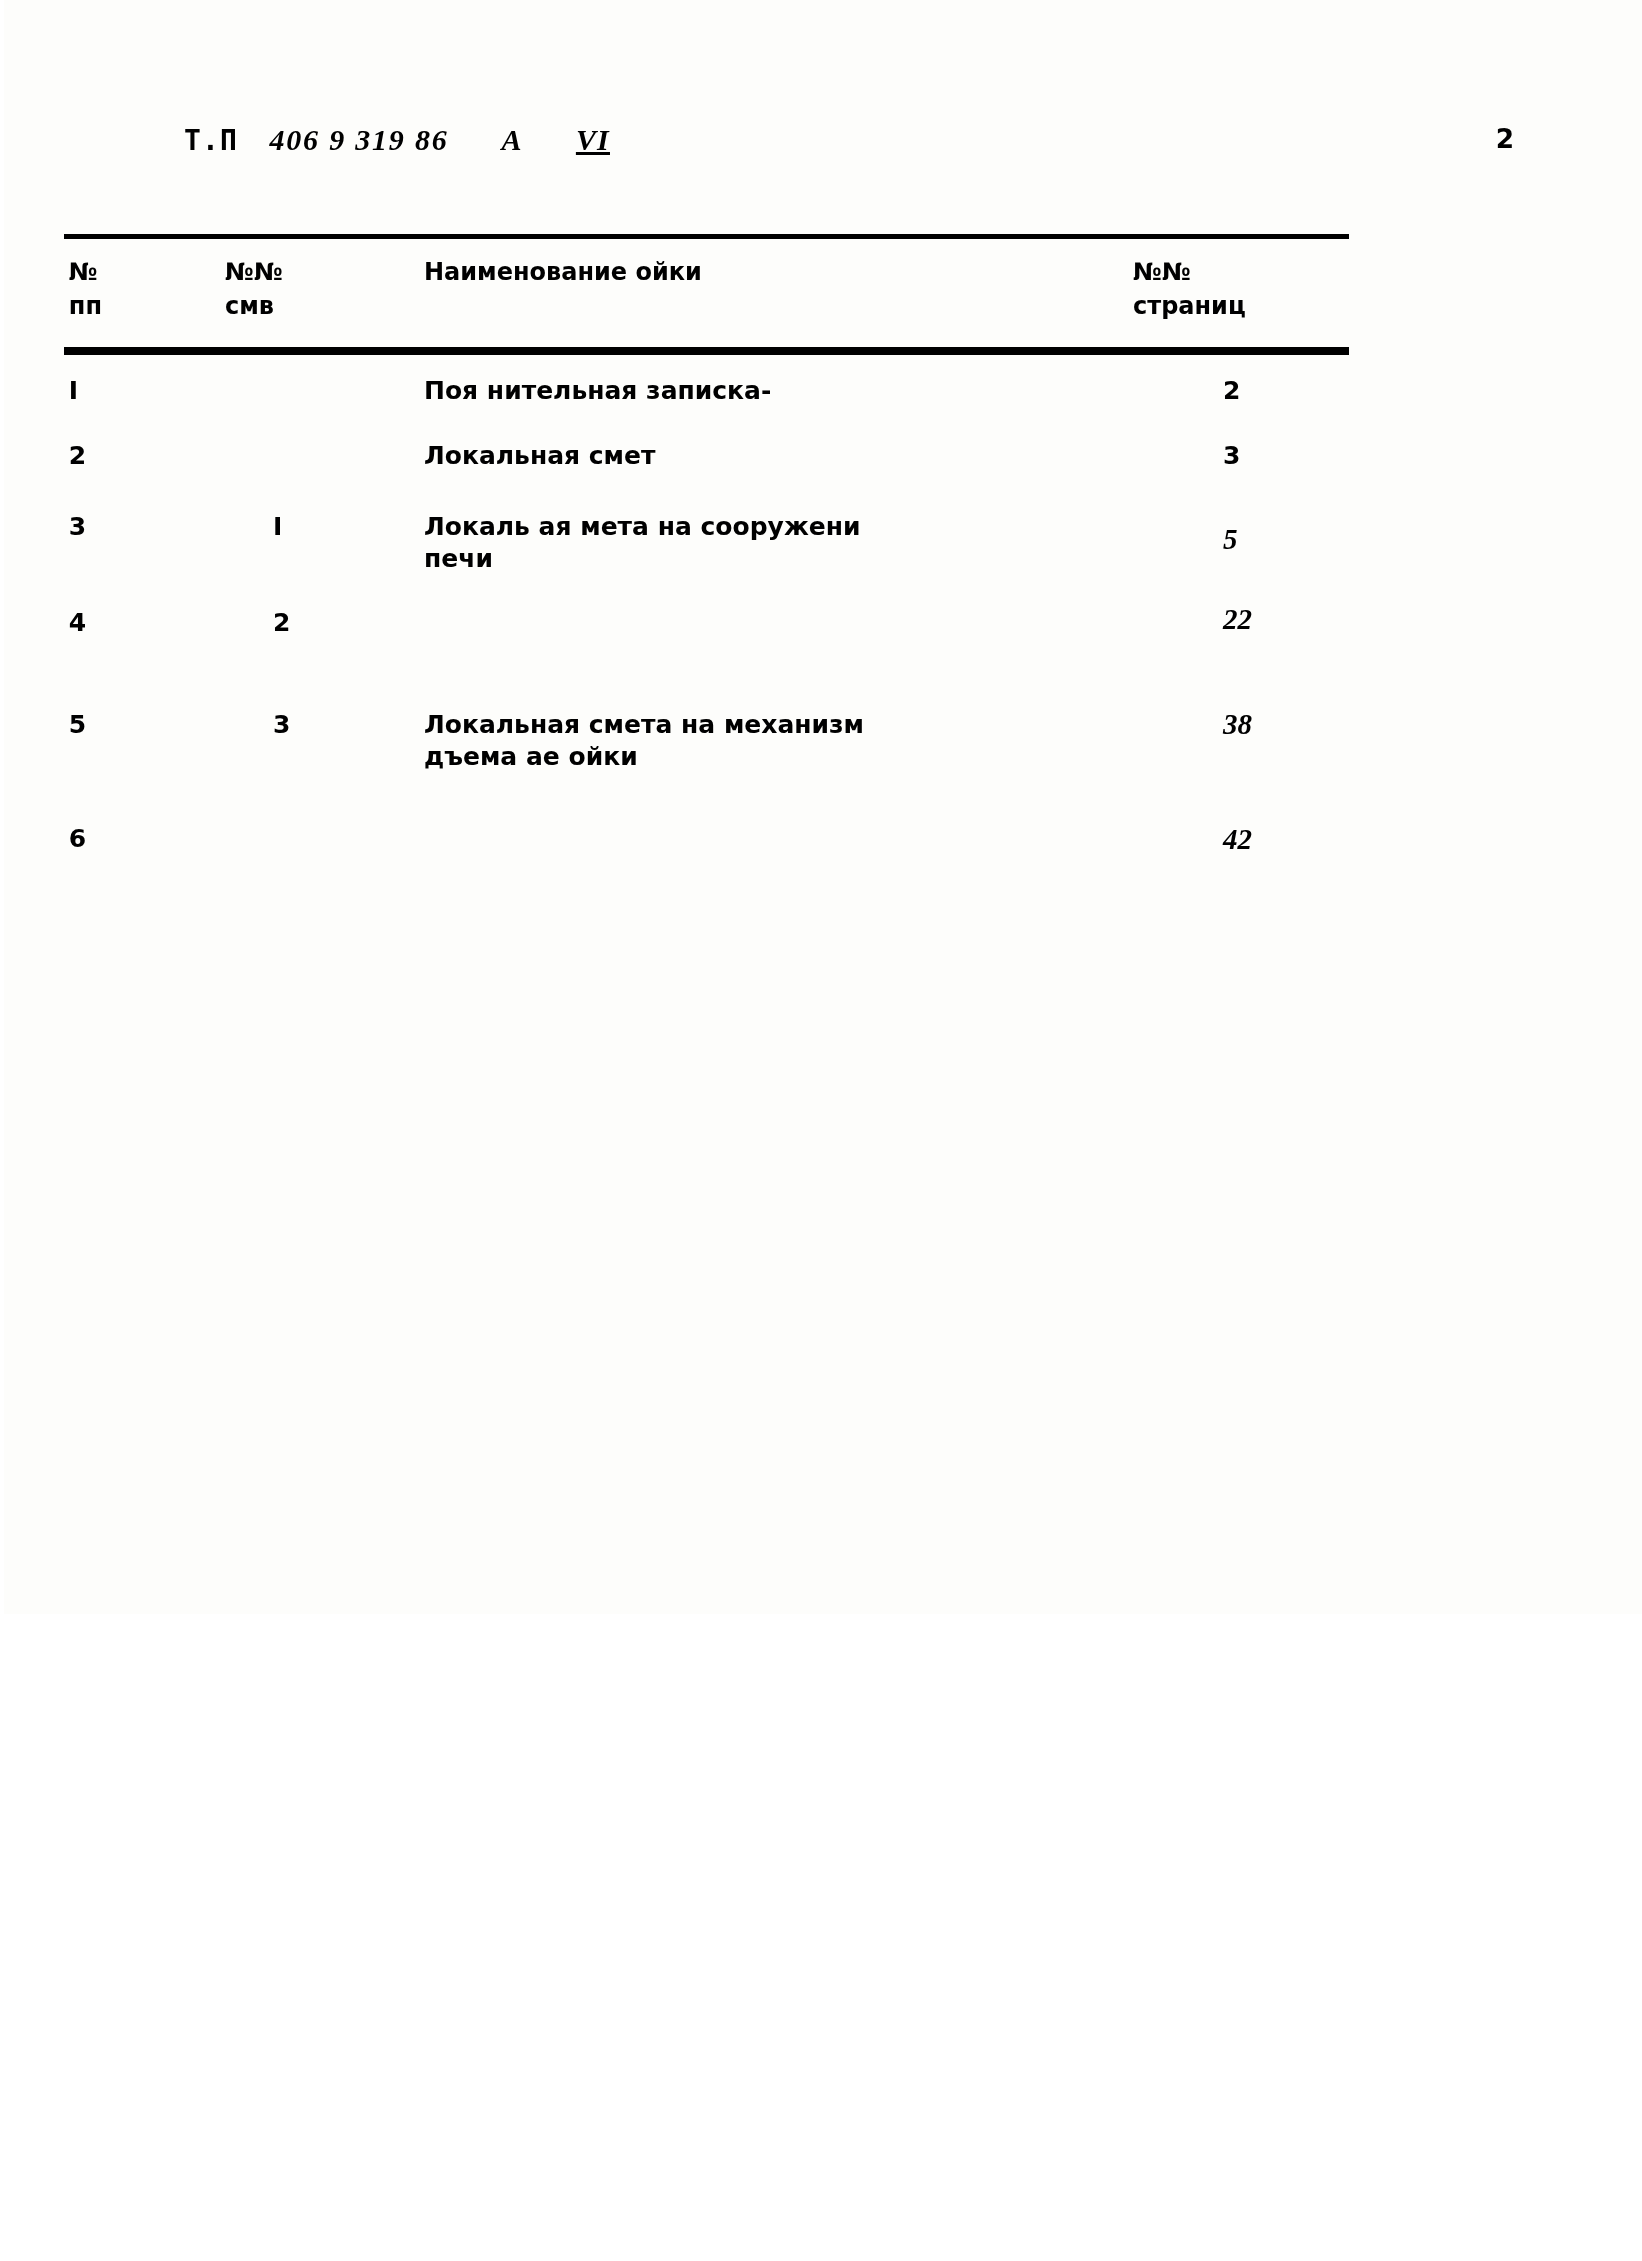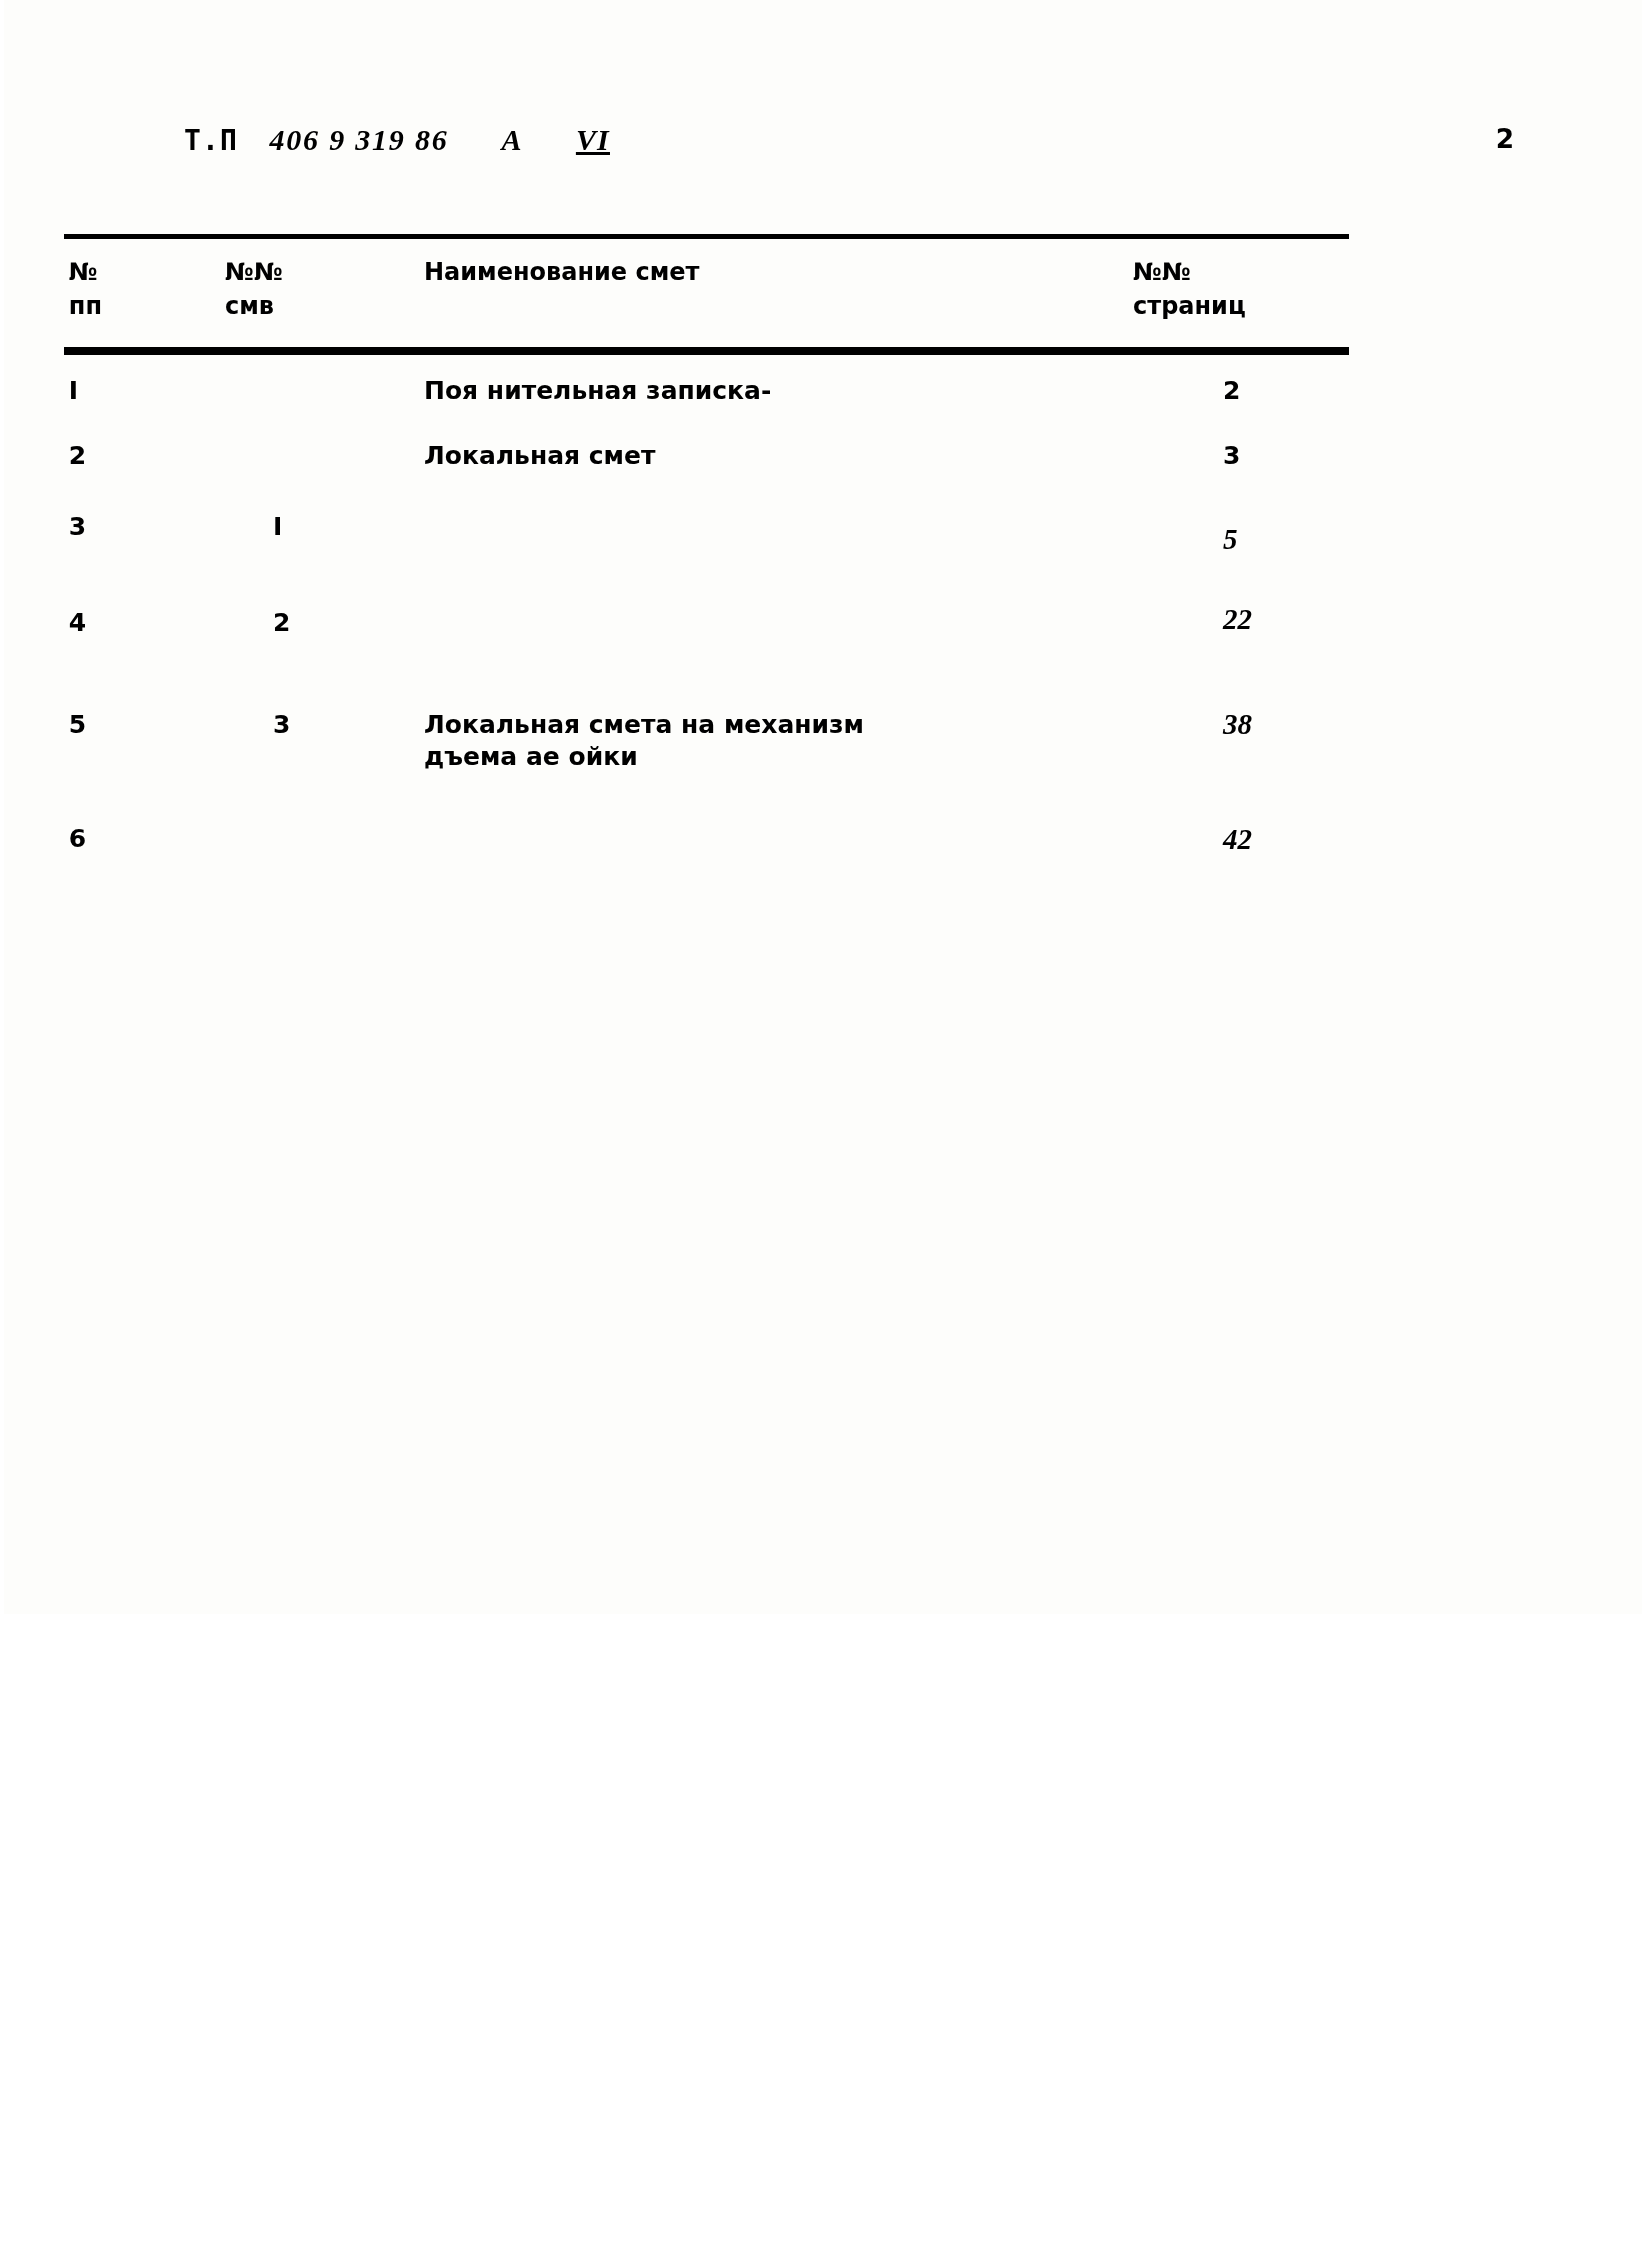--- a/index.html
+++ b/index.html
@@ -143,21 +143,21 @@
 
   <div class="page-number">2</div>
 
   <div class="rule rule-top"></div>
 
   <div class="thead">
     <div class="th th-num">№
 пп</div>
     <div class="th th-smeta">№№
 смв</div>
-    <div class="th th-name">Наименование смет</div>
+    <div class="th th-name">Наименование ойки</div>
     <div class="th th-pages">№№
 страниц</div>
   </div>
 
   <div class="rule rule-bottom"></div>
 
   <div class="tbody">
 
     <div class="row" style="height:65px;">
       <div class="cell c-num">I</div>
@@ -169,20 +169,22 @@
     <div class="row" style="height:71px;">
       <div class="cell c-num">2</div>
       <div class="cell c-smeta"></div>
       <div class="cell c-name">Локальная смет</div>
       <div class="cell c-page">3</div>
     </div>
 
     <div class="row" style="height:96px;">
       <div class="cell c-num">3</div>
       <div class="cell c-smeta">I</div>
+      <div class="cell c-name">Локаль ая  мета на сооружени
+печи</div>
       <div class="cell c-page hand" style="top:12px;">5</div>
     </div>
 
     <div class="row" style="height:102px;">
       <div class="cell c-num">4</div>
       <div class="cell c-smeta">2</div>
       <div class="cell c-page hand" style="top:-3.6px;">22</div>
     </div>
 
     <div class="row" style="height:114px;">

